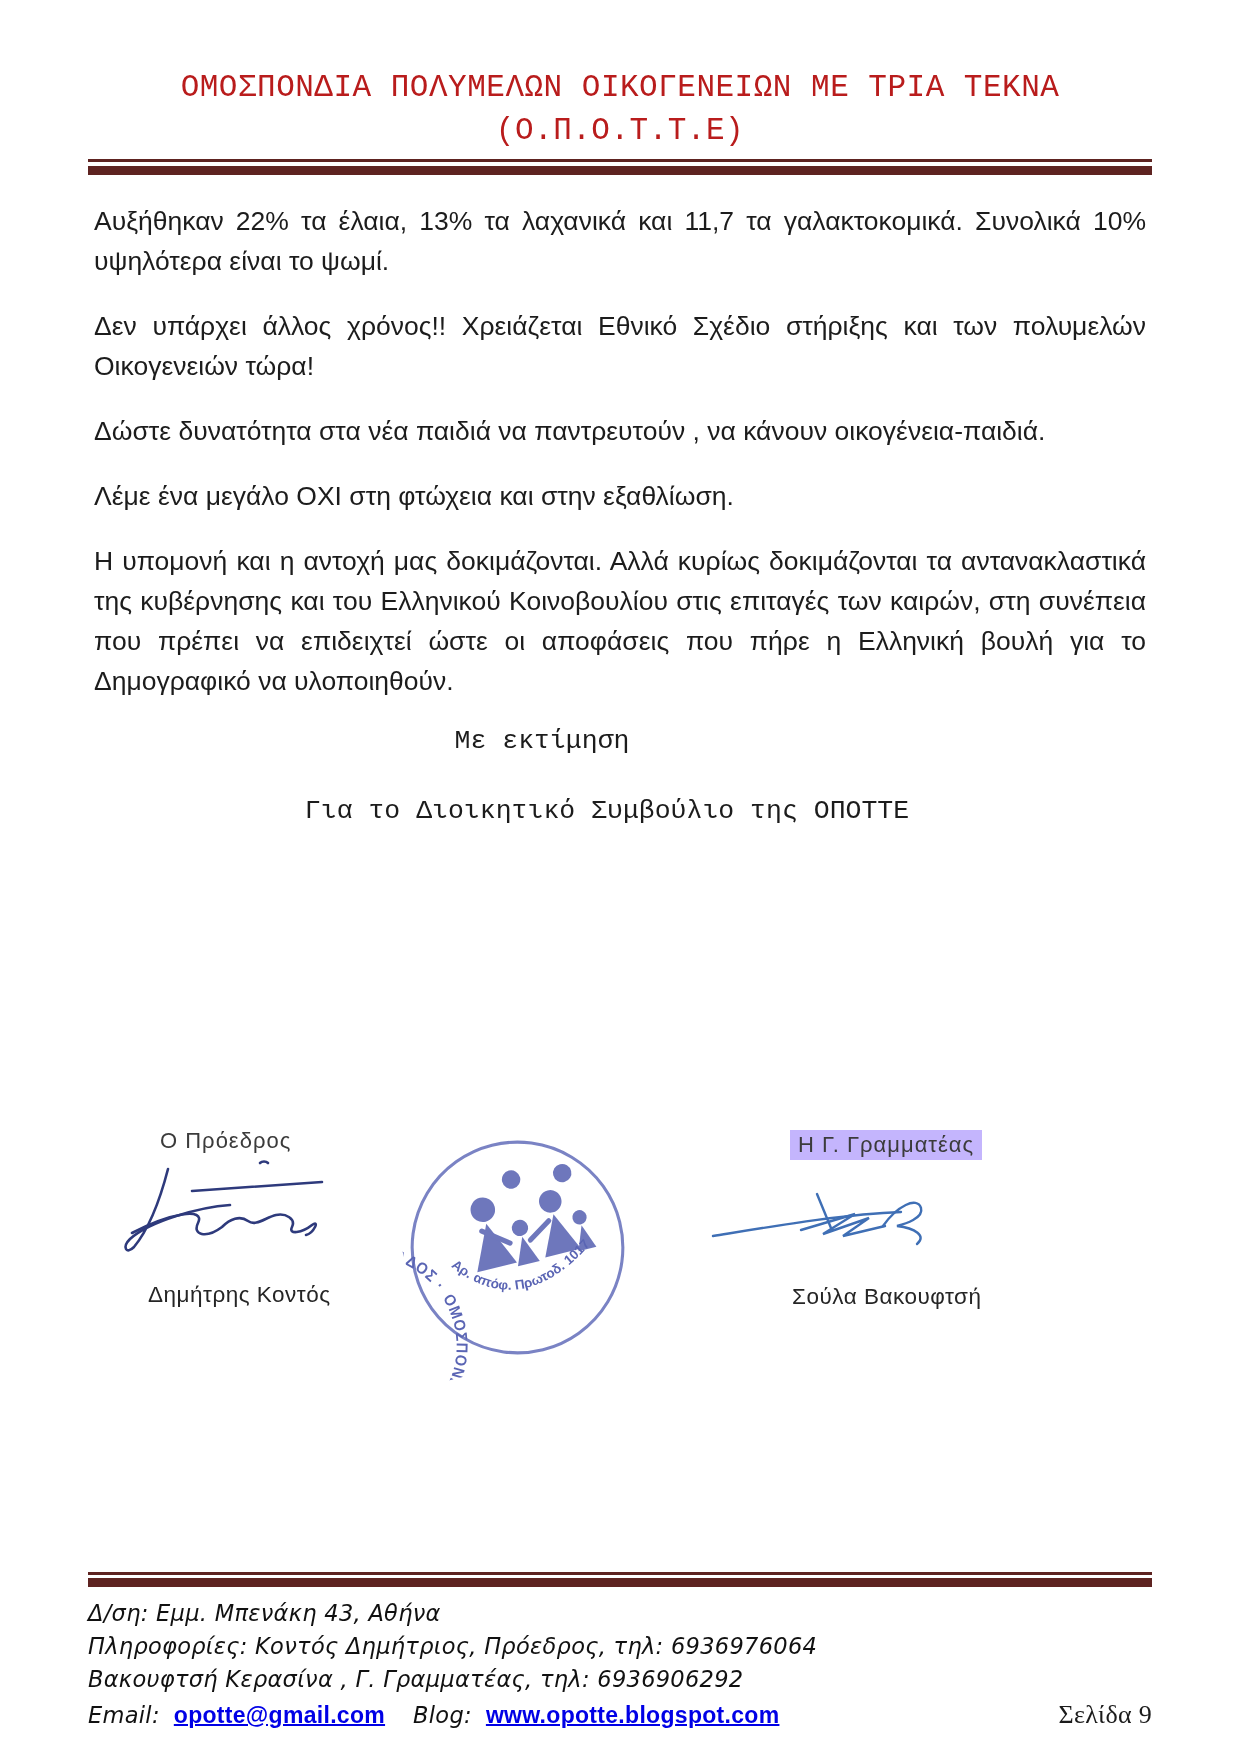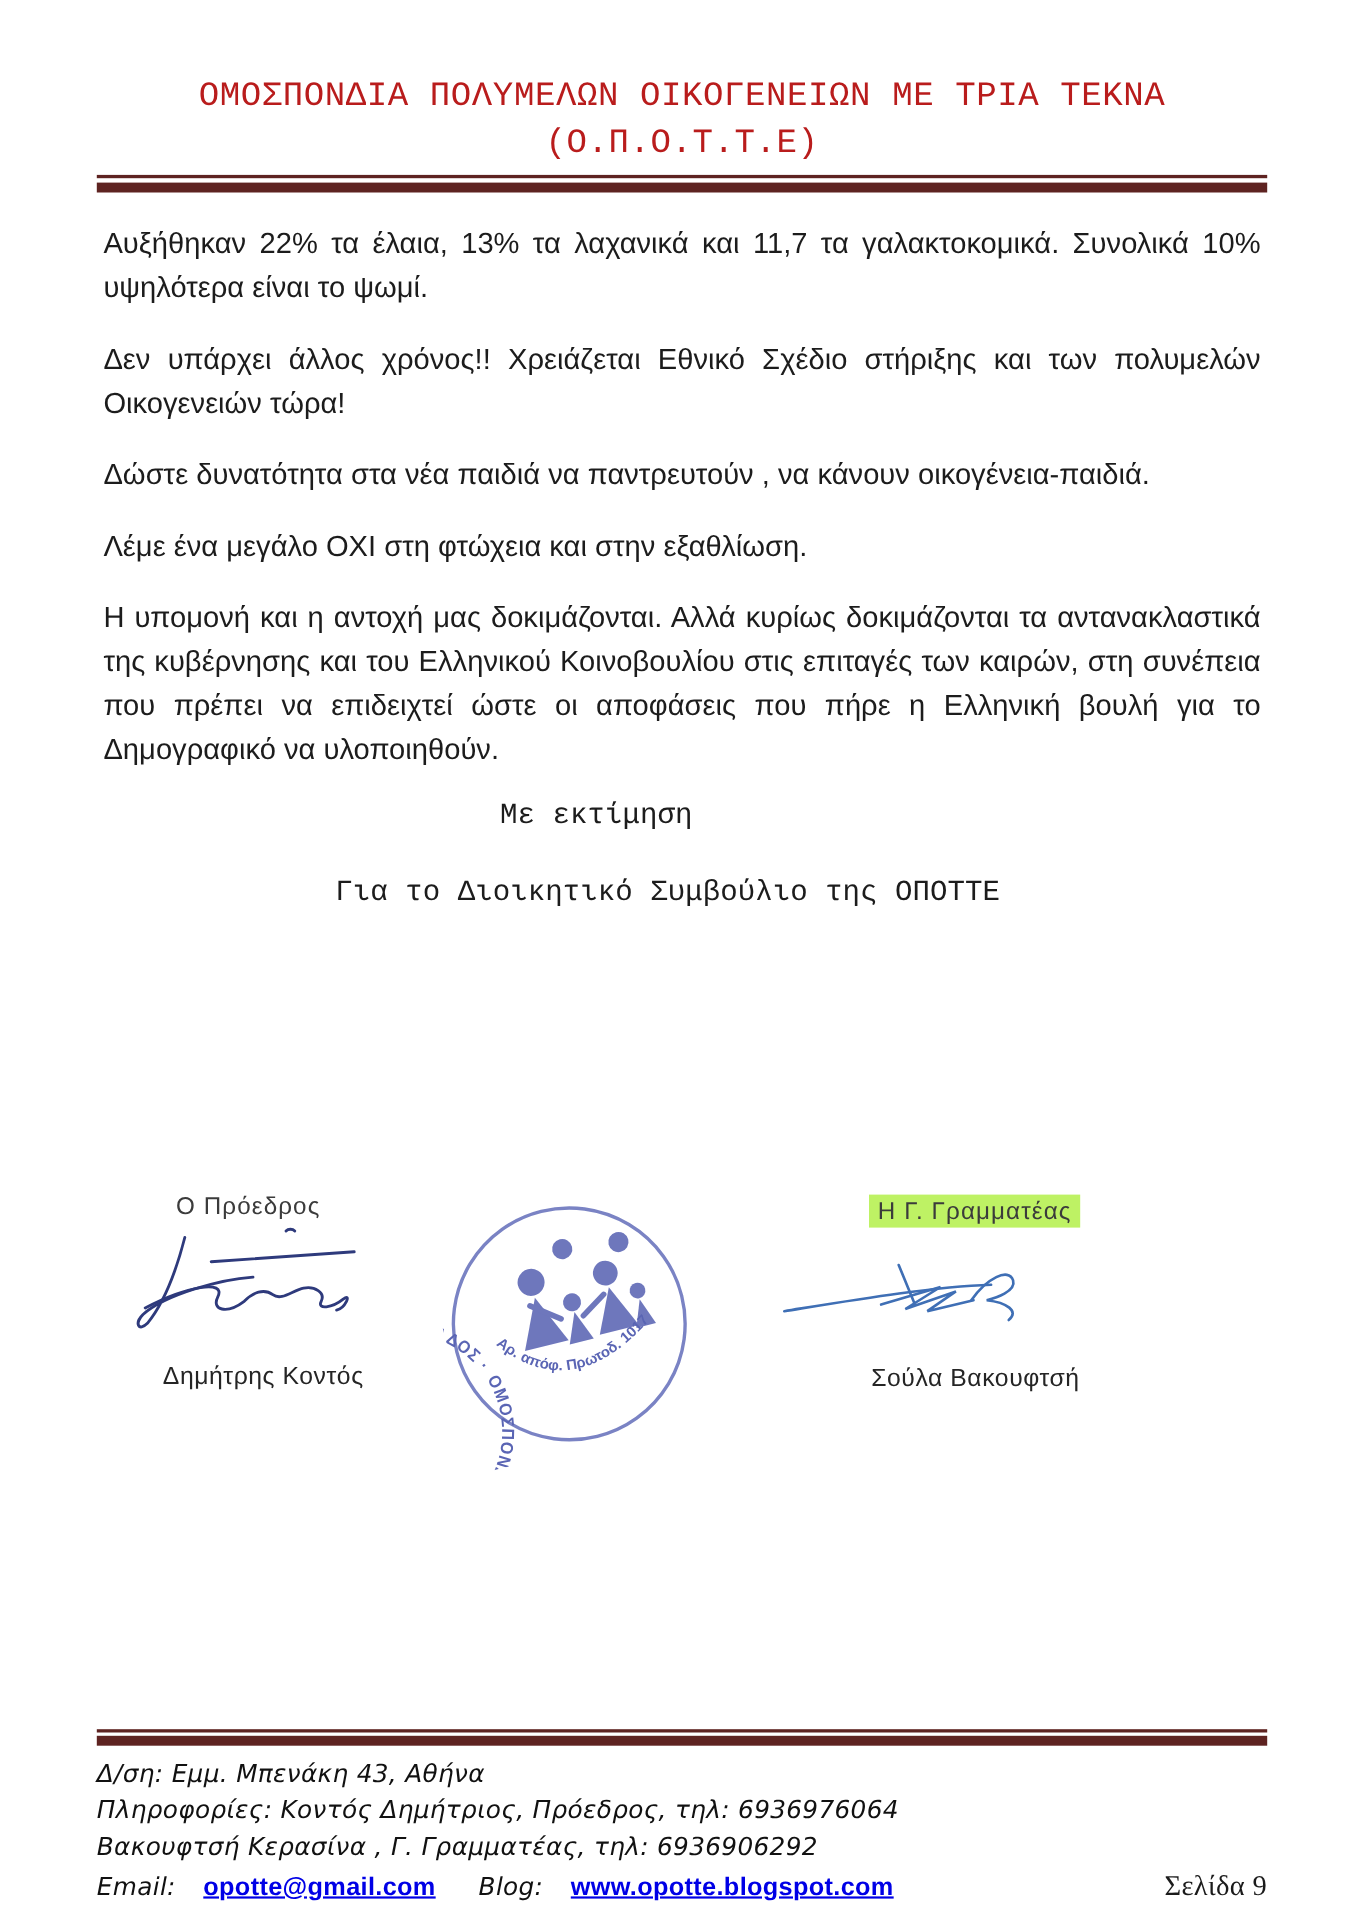--- a/index.html
+++ b/index.html
@@ -37,26 +37,26 @@
     font-size: 26.5px;
     line-height: 40px;
     text-align: justify;
     color: #1c1c1c;
   }
   .closing { text-align: center; font-size: 26.5px; color: #1c1c1c; font-family: Liberation Mono, monospace; }
   .closing-regards { margin: 18px 250px 0 94px; }
   .closing-for { margin: 40px 120px 0 94px; }
 
   
-  .sig-area { position: absolute; left: 0; top: 1066px; width: 1240px; height: 260px; }
+  .sig-area { position: absolute; left: 0; top: 1110px; width: 1240px; height: 260px; }
   .sig-role {
     position: absolute; font-size: 22px; color: #3b3b3b;
     letter-spacing: 1px; font-weight: 500;
   }
-  .sig-role.right-role { background: #bef264; padding: 2px 8px; }
+  .sig-role.right-role { background: #c4b5fd; padding: 2px 8px; }
   .sig-name { position: absolute; font-size: 22.5px; color: #252525; letter-spacing: 0.5px; }
   .sig-svg { position: absolute; }
 
   .stamp-wrap {
     position: absolute; left: 405px; top: 25px;
     width: 225px; height: 225px;
     transform: rotate(-14deg);
     opacity: 0.92;
   }
 
@@ -69,21 +69,21 @@
     margin-bottom: 10px;
   }
   .foot-line {
     font-family: "DejaVu Sans", sans-serif;
     font-style: italic;
     font-size: 22.5px;
     line-height: 33px;
     color: #111111;
     letter-spacing: 0.3px;
   }
-  .foot-email-row { display: flex; align-items: baseline; gap: 25px; margin-top: 2px; }
+  .foot-email-row { display: flex; align-items: baseline; gap: 14px; margin-top: 2px; }
   .foot-link {
     font-family: "Liberation Sans", sans-serif;
     font-style: normal;
     font-weight: bold;
     font-size: 23px;
     color: #0000e6;
     text-decoration: underline;
     text-decoration-thickness: 2px;
     cursor: pointer;
   }

